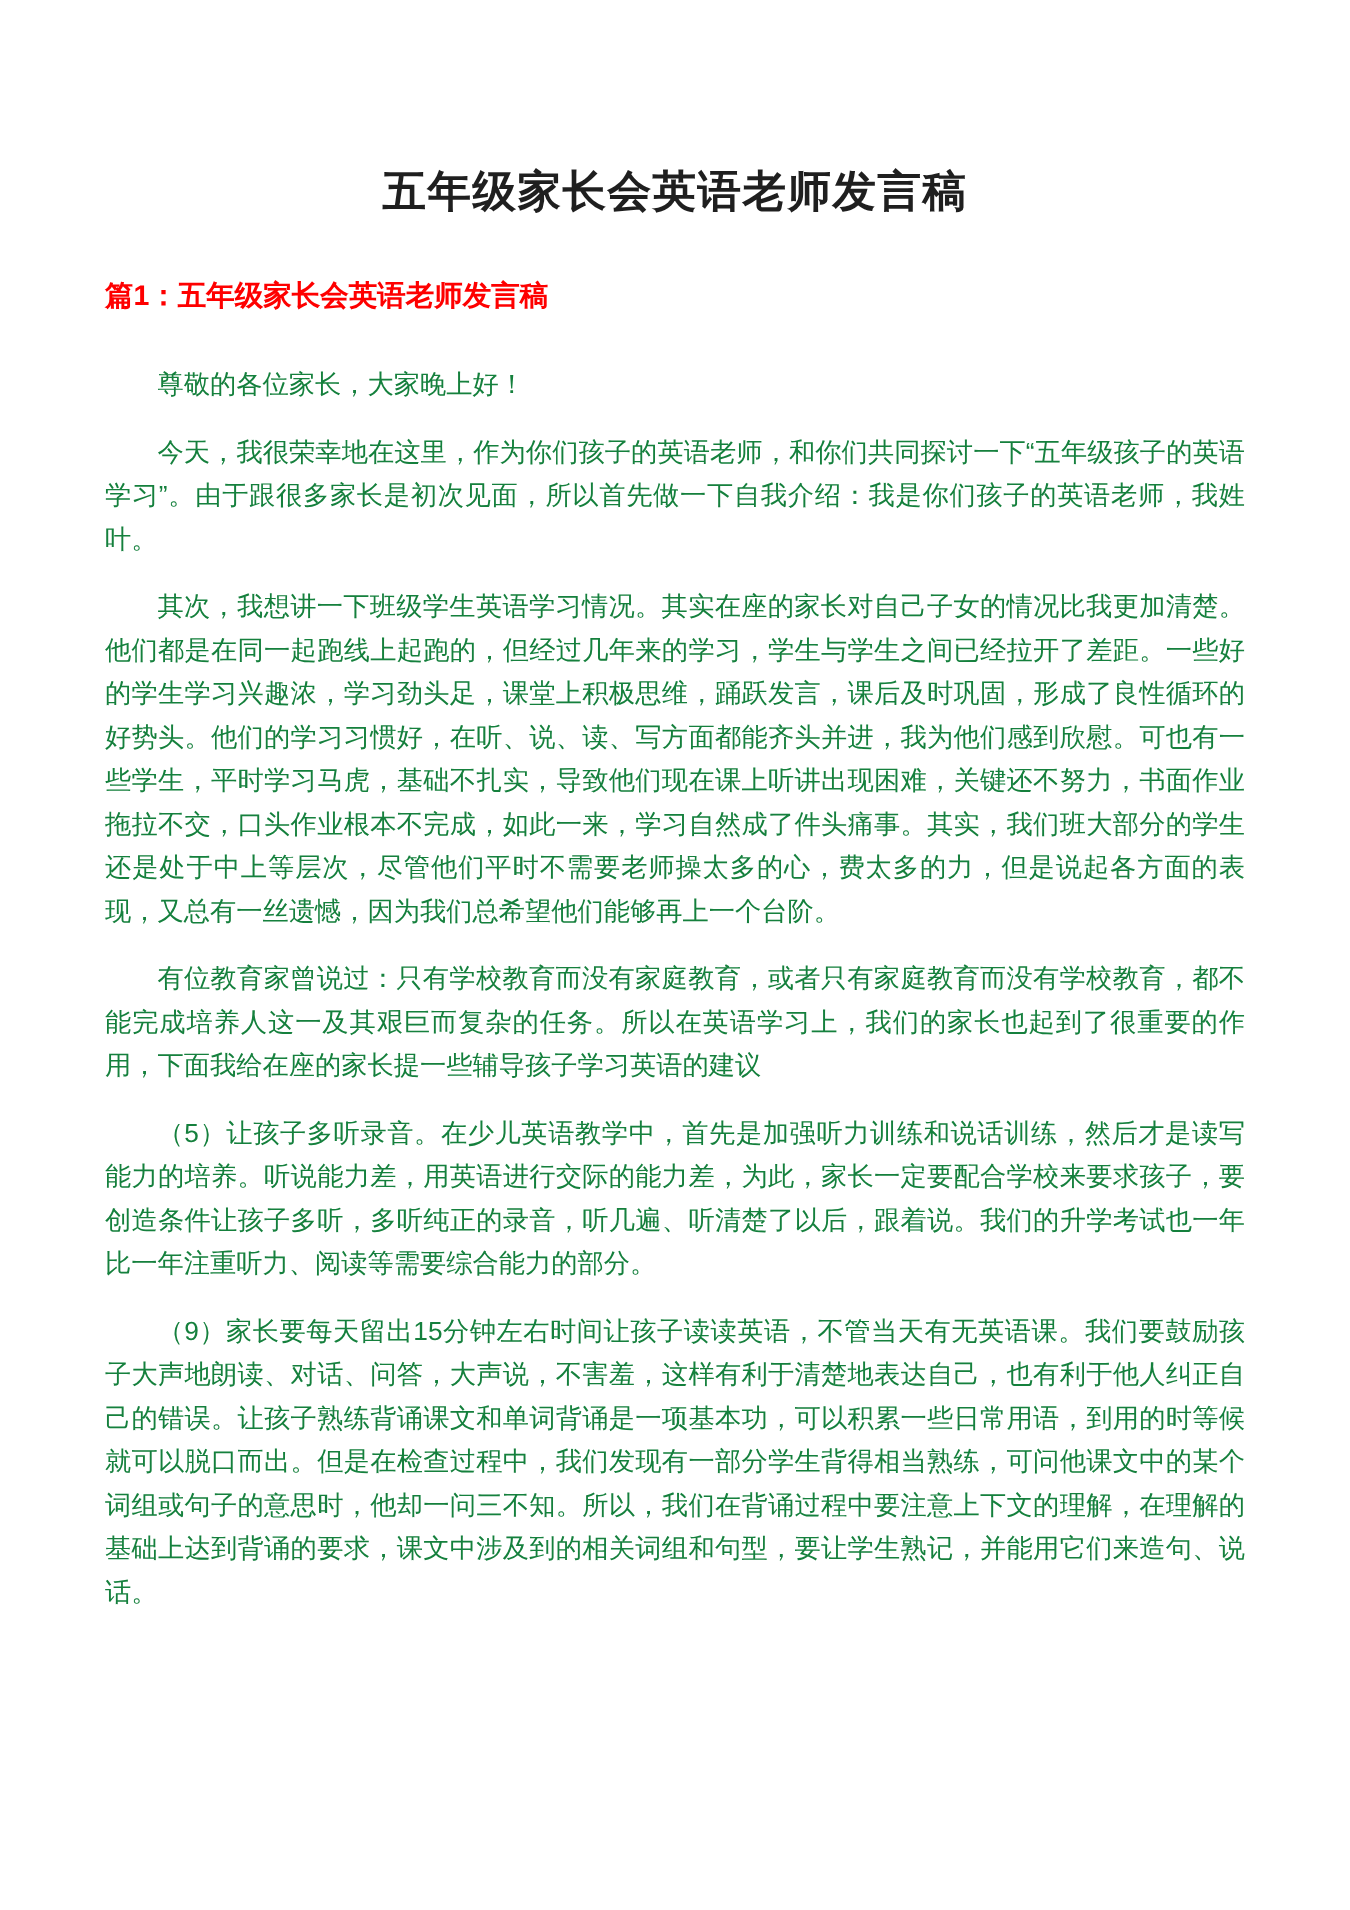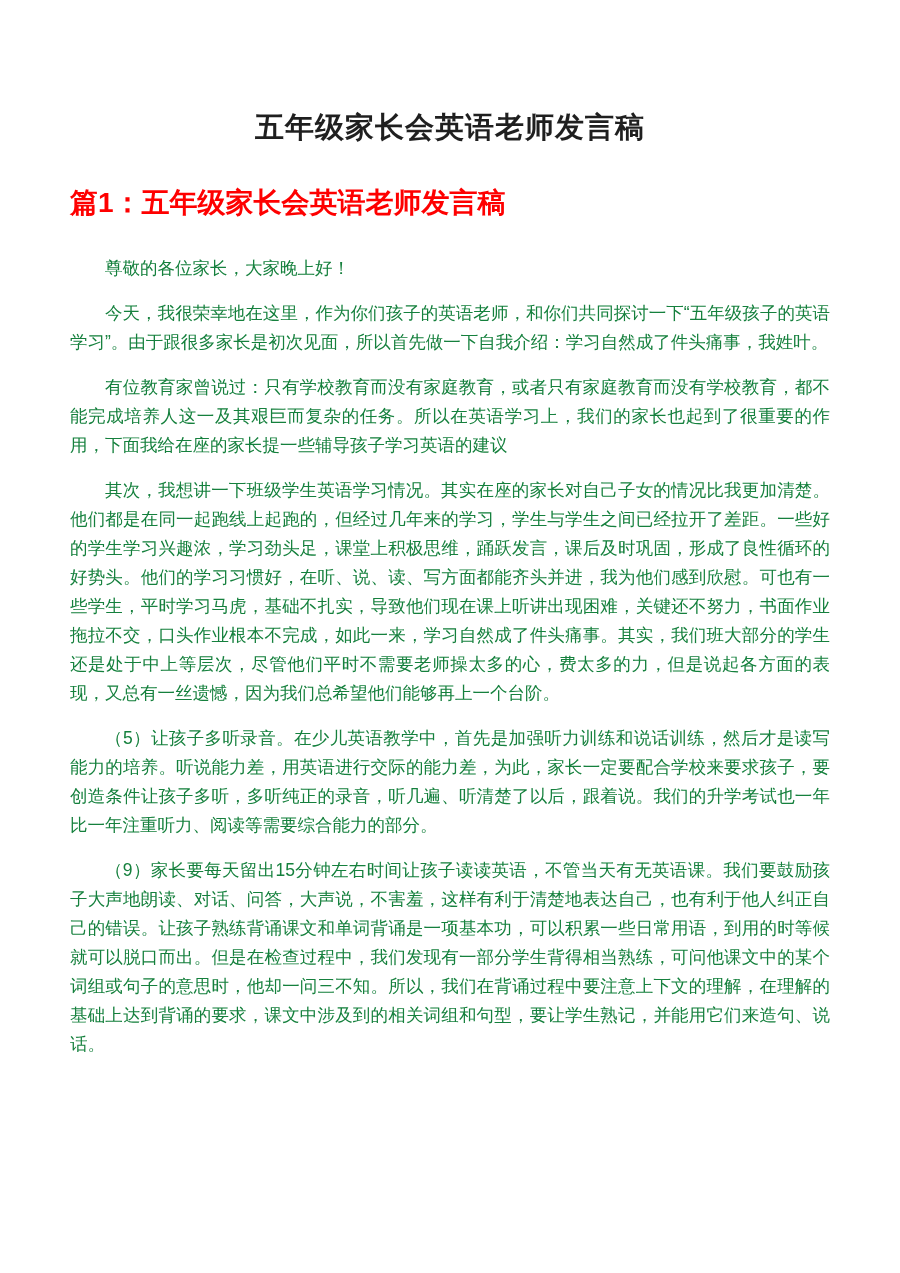--- a/index.html
+++ b/index.html
@@ -22,21 +22,21 @@
   .doc-title {
     margin: 0 0 36px 0;
     text-align: center;
     font-size: 29px;
     font-weight: bold;
     color: #1f1f1f;
     letter-spacing: 1px;
   }
   .section-heading {
     margin: 0 0 32px 0;
-    font-size: 28px;
+    font-size: 19px;
     font-weight: bold;
     color: #fe0000;
   }
   .doc-body p {
     margin: 0 0 16px 0;
     font-size: 17.5px;
     line-height: 29px;
     color: #15803d;
     text-indent: 2em;
     text-align: justify;
@@ -47,20 +47,20 @@
 <body>
 
 <div class="page">
 
   <h1 class="doc-title">五年级家长会英语老师发言稿</h1>
 
   <h2 class="section-heading" style="color: rgb(254, 0, 0);">篇1：五年级家长会英语老师发言稿</h2>
 
   <div class="doc-body">
     <p>尊敬的各位家长，大家晚上好！</p>
-    <p>今天，我很荣幸地在这里，作为你们孩子的英语老师，和你们共同探讨一下“五年级孩子的英语学习”。由于跟很多家长是初次见面，所以首先做一下自我介绍：学习自然成了件头痛事，我姓叶。</p>
+    <p>今天，我很荣幸地在这里，作为你们孩子的英语老师，和你们共同探讨一下“五年级孩子的英语学习”。由于跟很多家长是初次见面，所以首先做一下自我介绍：我是你们孩子的英语老师，我姓叶。</p>
+    <p>其次，我想讲一下班级学生英语学习情况。其实在座的家长对自己子女的情况比我更加清楚。他们都是在同一起跑线上起跑的，但经过几年来的学习，学生与学生之间已经拉开了差距。一些好的学生学习兴趣浓，学习劲头足，课堂上积极思维，踊跃发言，课后及时巩固，形成了良性循环的好势头。他们的学习习惯好，在听、说、读、写方面都能齐头并进，我为他们感到欣慰。可也有一些学生，平时学习马虎，基础不扎实，导致他们现在课上听讲出现困难，关键还不努力，书面作业拖拉不交，口头作业根本不完成，如此一来，学习自然成了件头痛事。其实，我们班大部分的学生还是处于中上等层次，尽管他们平时不需要老师操太多的心，费太多的力，但是说起各方面的表现，又总有一丝遗憾，因为我们总希望他们能够再上一个台阶。</p>
     <p>有位教育家曾说过：只有学校教育而没有家庭教育，或者只有家庭教育而没有学校教育，都不能完成培养人这一及其艰巨而复杂的任务。所以在英语学习上，我们的家长也起到了很重要的作用，下面我给在座的家长提一些辅导孩子学习英语的建议</p>
-    <p>其次，我想讲一下班级学生英语学习情况。其实在座的家长对自己子女的情况比我更加清楚。他们都是在同一起跑线上起跑的，但经过几年来的学习，学生与学生之间已经拉开了差距。一些好的学生学习兴趣浓，学习劲头足，课堂上积极思维，踊跃发言，课后及时巩固，形成了良性循环的好势头。他们的学习习惯好，在听、说、读、写方面都能齐头并进，我为他们感到欣慰。可也有一些学生，平时学习马虎，基础不扎实，导致他们现在课上听讲出现困难，关键还不努力，书面作业拖拉不交，口头作业根本不完成，如此一来，学习自然成了件头痛事。其实，我们班大部分的学生还是处于中上等层次，尽管他们平时不需要老师操太多的心，费太多的力，但是说起各方面的表现，又总有一丝遗憾，因为我们总希望他们能够再上一个台阶。</p>
     <p>（5）让孩子多听录音。在少儿英语教学中，首先是加强听力训练和说话训练，然后才是读写能力的培养。听说能力差，用英语进行交际的能力差，为此，家长一定要配合学校来要求孩子，要创造条件让孩子多听，多听纯正的录音，听几遍、听清楚了以后，跟着说。我们的升学考试也一年比一年注重听力、阅读等需要综合能力的部分。</p>
     <p>（9）家长要每天留出15分钟左右时间让孩子读读英语，不管当天有无英语课。我们要鼓励孩子大声地朗读、对话、问答，大声说，不害羞，这样有利于清楚地表达自己，也有利于他人纠正自己的错误。让孩子熟练背诵课文和单词背诵是一项基本功，可以积累一些日常用语，到用的时等候就可以脱口而出。但是在检查过程中，我们发现有一部分学生背得相当熟练，可问他课文中的某个词组或句子的意思时，他却一问三不知。所以，我们在背诵过程中要注意上下文的理解，在理解的基础上达到背诵的要求，课文中涉及到的相关词组和句型，要让学生熟记，并能用它们来造句、说话。</p>
   </div>
 
 </div>
 
 </body></html>

